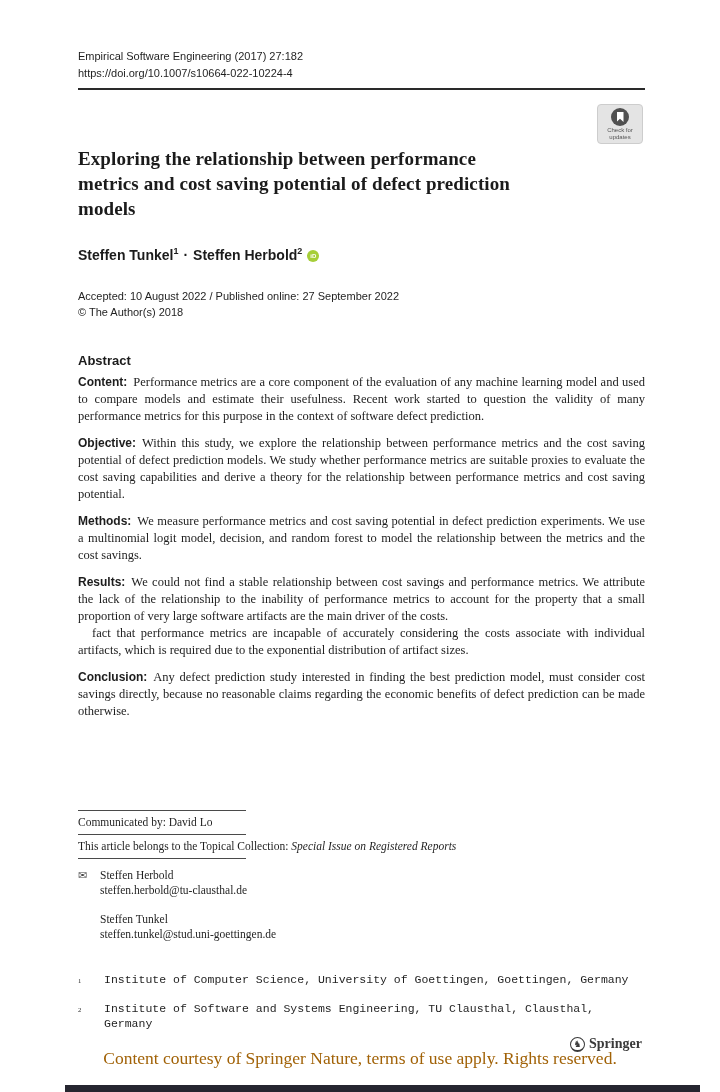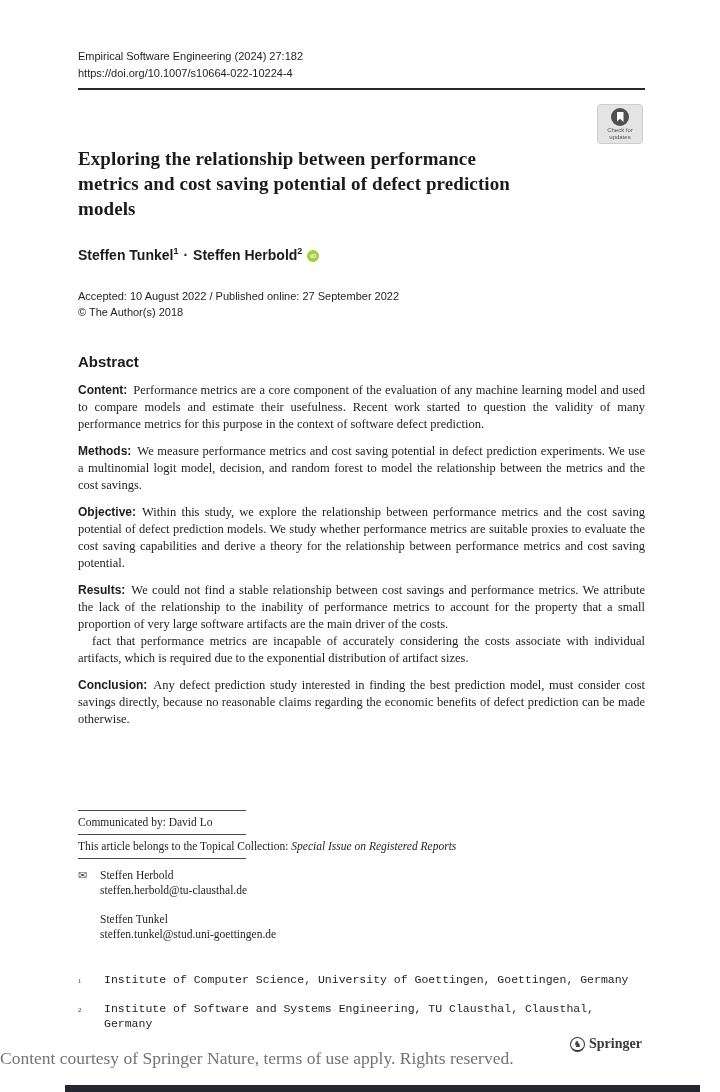--- a/index.html
+++ b/index.html
@@ -35,22 +35,22 @@
   .author-sep { font-weight:700; margin:0 5px; }
   .orcid { display:inline-block; width:12px; height:12px; border-radius:50%;
     background:#a6ce39; color:#fff; font-family:"Liberation Sans", sans-serif;
     font-size:6px; font-weight:700; text-align:center; line-height:12px;
     vertical-align:middle; margin-left:5px; cursor:pointer; }
   .meta { position:absolute; left:78px; top:288px; width:567px;
     font-family:"Liberation Sans", sans-serif; font-size:11px; line-height:16px; color:#1f1f1f; }
 
   
   .abstract { position:absolute; left:78px; top:353px; width:567px; }
-  .abstract h2 { font-family:"Liberation Sans", sans-serif; font-size:15px;
-    font-weight:700; color:#1b1b1b; margin-bottom:12px; }
+  .abstract h2 { font-family:"Liberation Sans", sans-serif; font-size:13px;
+    font-weight:700; color:#1b1b1b; margin-bottom:6px; }
   .abstract p { font-size:12.5px; line-height:17px; text-align:justify; margin-bottom:10px; }
   .abstract p b { font-family:"Liberation Sans", sans-serif; font-size:12px; margin-right:6px; }
   .abstract p.no-gap { margin-bottom:0; }
   .abstract p.indent { text-indent:14px; margin-bottom:10px; }
 
   
   .footnotes { position:absolute; left:78px; top:806px; width:567px;
     font-size:11.5px; line-height:15px; color:#1f1f1f; }
   .fn-rule { width:168px; height:1px; background:#4a4a4a; margin:4px 0; }
   .topical i { font-style:italic; }
@@ -64,31 +64,31 @@
   .aff-num { width:26px; font-size:8px; vertical-align:super; padding-top:1px; }
   .aff-text { flex:1;font-family:Liberation Mono, monospace; }
 
   
   .springer-logo { position:absolute; left:570px; top:1036px; display:flex; align-items:center; }
   .springer-icon { width:15px; height:15px; border:1.5px solid #3a3a3a; border-radius:50%;
     display:flex; align-items:center; justify-content:center; font-size:9px; color:#3a3a3a;
     margin-right:4px; border-bottom-width:2.5px; }
   .springer-word { font-family:"Liberation Serif", serif; font-weight:700;
     font-size:14px; color:#3a3a3a; }
-  .watermark { position:absolute; left:0; top:1048px; width:720px; 
-    font-family:"Liberation Serif", serif; font-size:17.5px; color:#737373; }
+  .watermark { position:absolute; left:0; top:1048px; width:720px; text-align:center;
+    font-family:"Liberation Serif", serif; font-size:17.5px; color:#a16207; }
   .bottom-bar { position:absolute; left:65px; top:1085px; width:635px; height:7px; background:#262630; }
 </style>
 </head>
 <body>
 
 <div class="page">
 
   <div class="journal-head">
-    <div>Empirical Software Engineering (2024) 27:182</div>
+    <div>Empirical Software Engineering (2017) 27:182</div>
     <div>https://doi.org/10.1007/s10664-022-10224-4</div>
   </div>
   <div class="head-rule"></div>
 
   <div class="update-badge">
     <div class="badge-circle">
       <div class="bookmark"></div>
     </div>
     <div class="badge-text">
       <div>Check for</div>
@@ -103,22 +103,22 @@
   </div>
 
   <div class="meta">
     <div>Accepted: 10 August 2022 / Published online: 27 September 2022</div>
     <div>© The Author(s) 2018</div>
   </div>
 
   <div class="abstract">
     <h2>Abstract</h2>
     <p><b>Content:</b><span>Performance metrics are a core component of the evaluation of any machine learning model and used to compare models and estimate their usefulness. Recent work started to question the validity of many performance metrics for this purpose in the context of software defect prediction.</span></p>
+    <p><b>Objective:</b><span>Within this study, we explore the relationship between performance metrics and the cost saving potential of defect prediction models. We study whether performance metrics are suitable proxies to evaluate the cost saving capabilities and derive a theory for the relationship between performance metrics and cost saving potential.</span></p>
     <p><b>Methods:</b><span>We measure performance metrics and cost saving potential in defect prediction experiments. We use a multinomial logit model, decision, and random forest to model the relationship between the metrics and the cost savings.</span></p>
-    <p><b>Objective:</b><span>Within this study, we explore the relationship between performance metrics and the cost saving potential of defect prediction models. We study whether performance metrics are suitable proxies to evaluate the cost saving capabilities and derive a theory for the relationship between performance metrics and cost saving potential.</span></p>
     <p class="no-gap"><b>Results:</b><span>We could not find a stable relationship between cost savings and performance metrics. We attribute the lack of the relationship to the inability of performance metrics to account for the property that a small proportion of very large software artifacts are the main driver of the costs.</span></p>
     <p class="indent">fact that performance metrics are incapable of accurately considering the costs associate with individual artifacts, which is required due to the exponential distribution of artifact sizes.</p>
     <p><b>Conclusion:</b><span>Any defect prediction study interested in finding the best prediction model, must consider cost savings directly, because no reasonable claims regarding the economic benefits of defect prediction can be made otherwise.</span></p>
   </div>
 
   <div class="footnotes">
     <div class="fn-rule"></div>
     <div>Communicated by: David Lo</div>
     <div class="fn-rule"></div>
     <div class="topical"><span>This article belongs to the Topical Collection: </span><i>Special Issue on Registered Reports</i></div>

